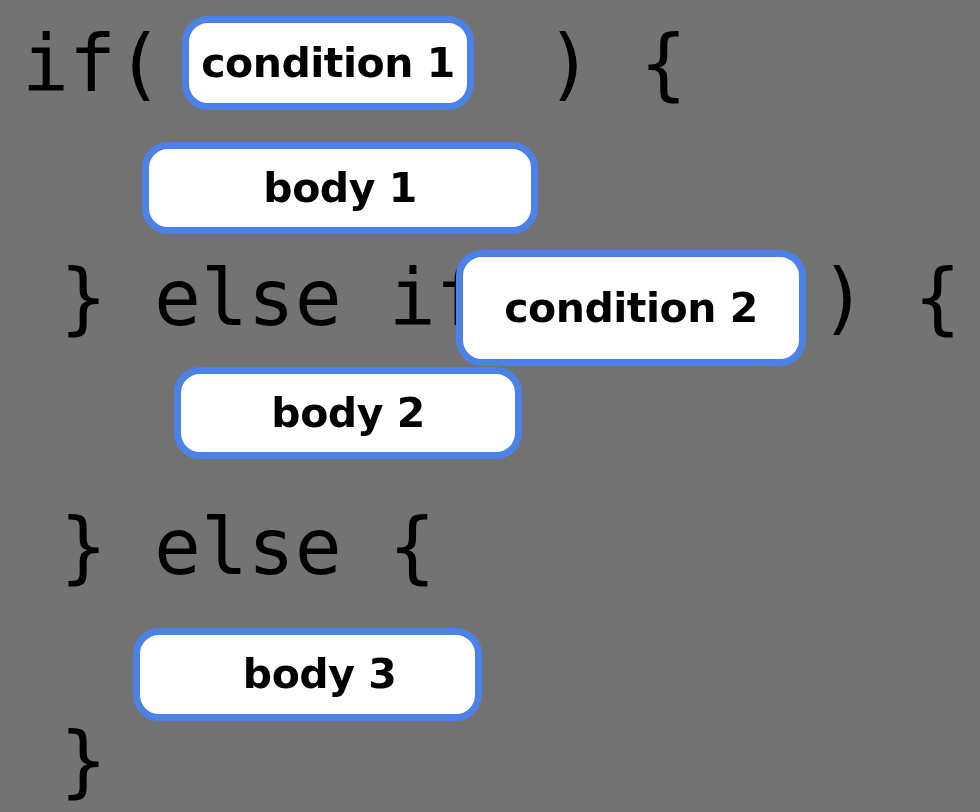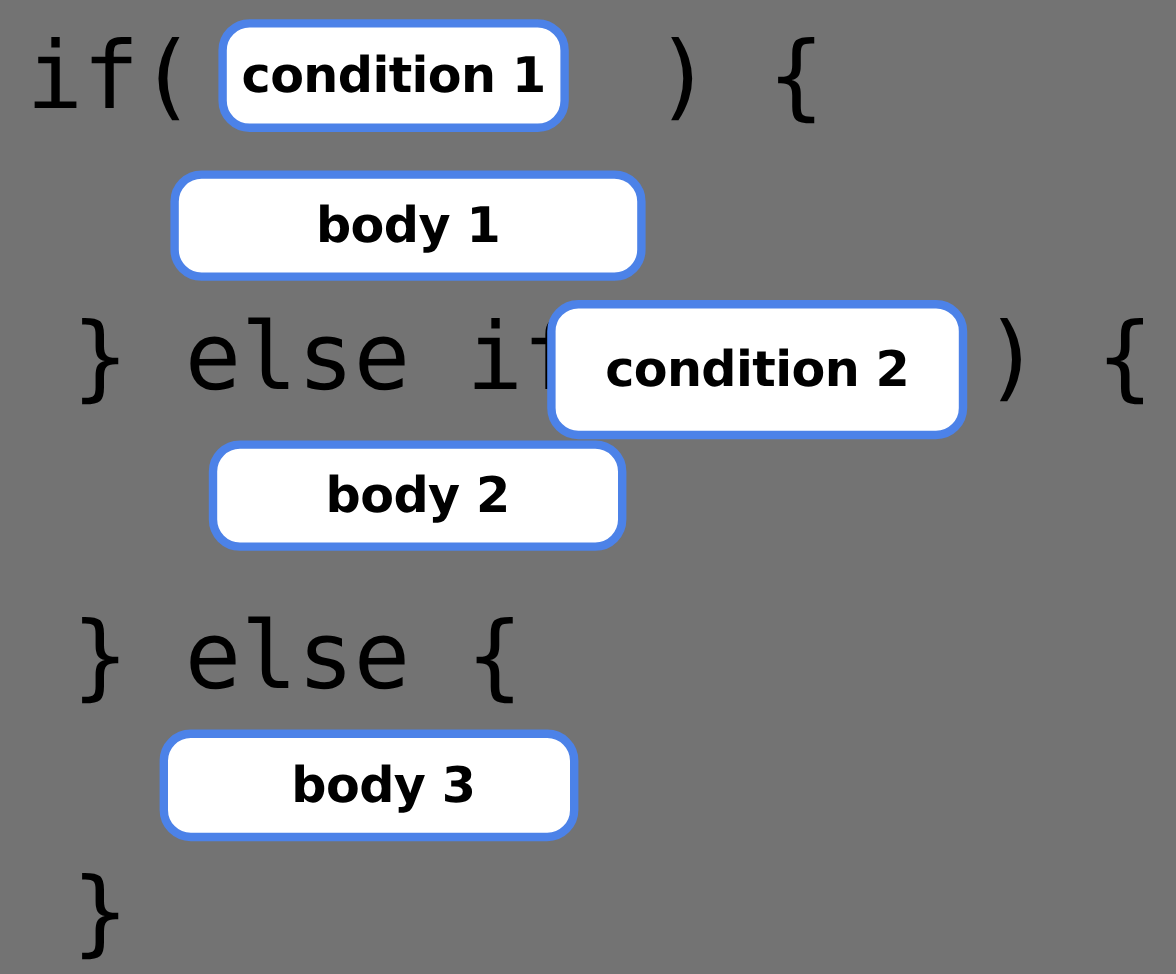--- a/index.html
+++ b/index.html
@@ -73,19 +73,19 @@
   </div>
 
   <span class="code" style="left:820px; top:259px;">) {</span>
 
   <div class="slot" style="left: 133px; top: 367px; width: 348px; height: 92px; margin-left: 41px; --accent: #4c82e8;">
     <span class="slot-label">body 2</span>
   </div>
 
   <span class="code" style="left:60px; top:488px;margin-top:20px;">} else {</span>
 
-  <div class="slot" style="left: 133px; top: 608px; width: 349px; height: 93px; padding-left: 24px; --accent: #4c82e8;">
+  <div class="slot" style="left: 133px; top: 628px; width: 349px; height: 93px; padding-left: 24px; --accent: #4c82e8;">
     <span class="slot-label">body 3</span>
   </div>
 
   <span class="code" style="left:60px; top:722px;">}</span>
 
 </div>
 
 </body></html>

